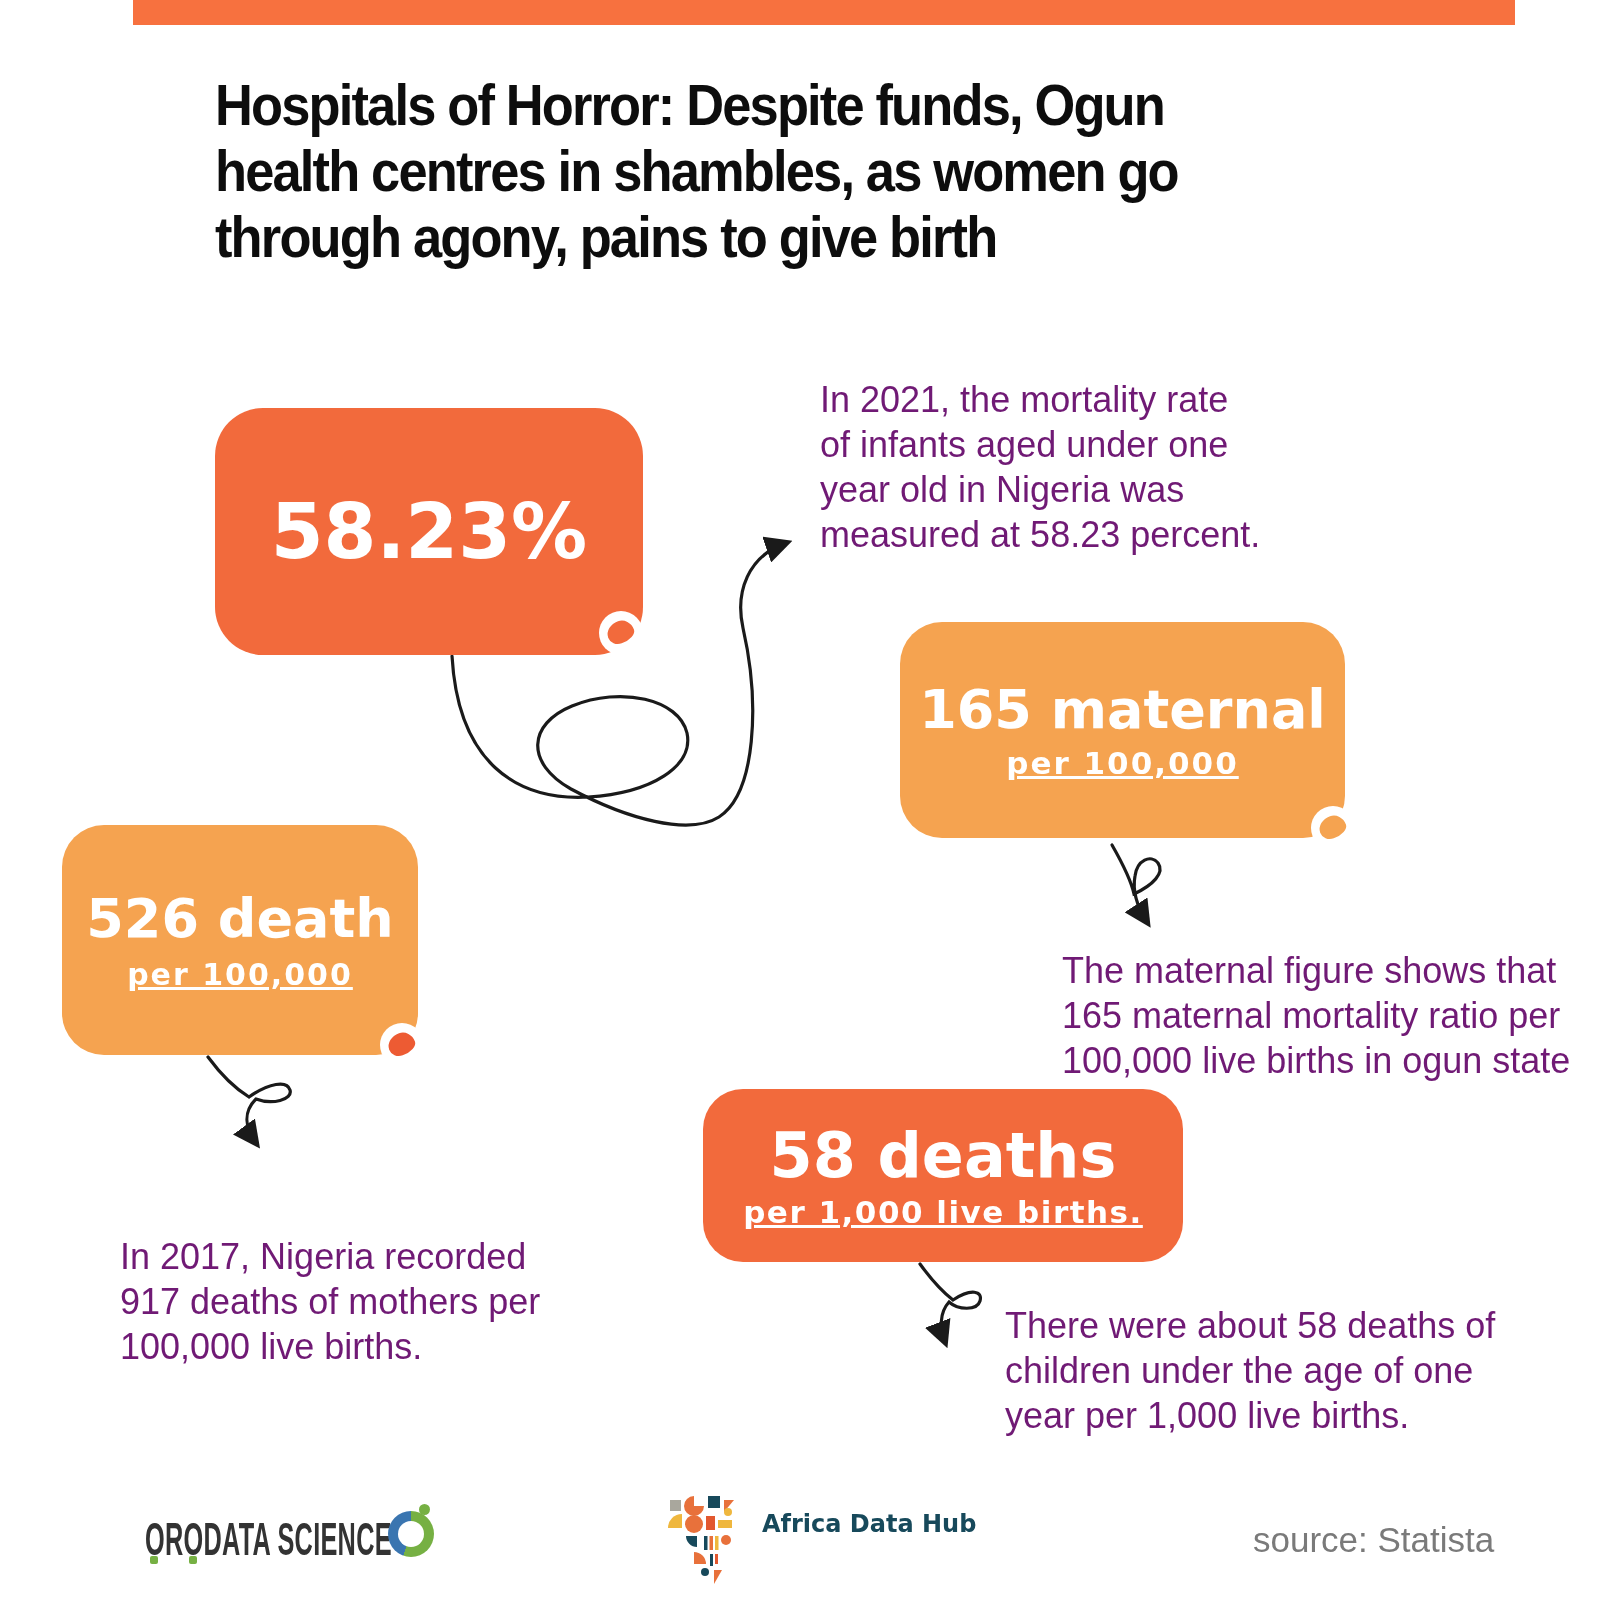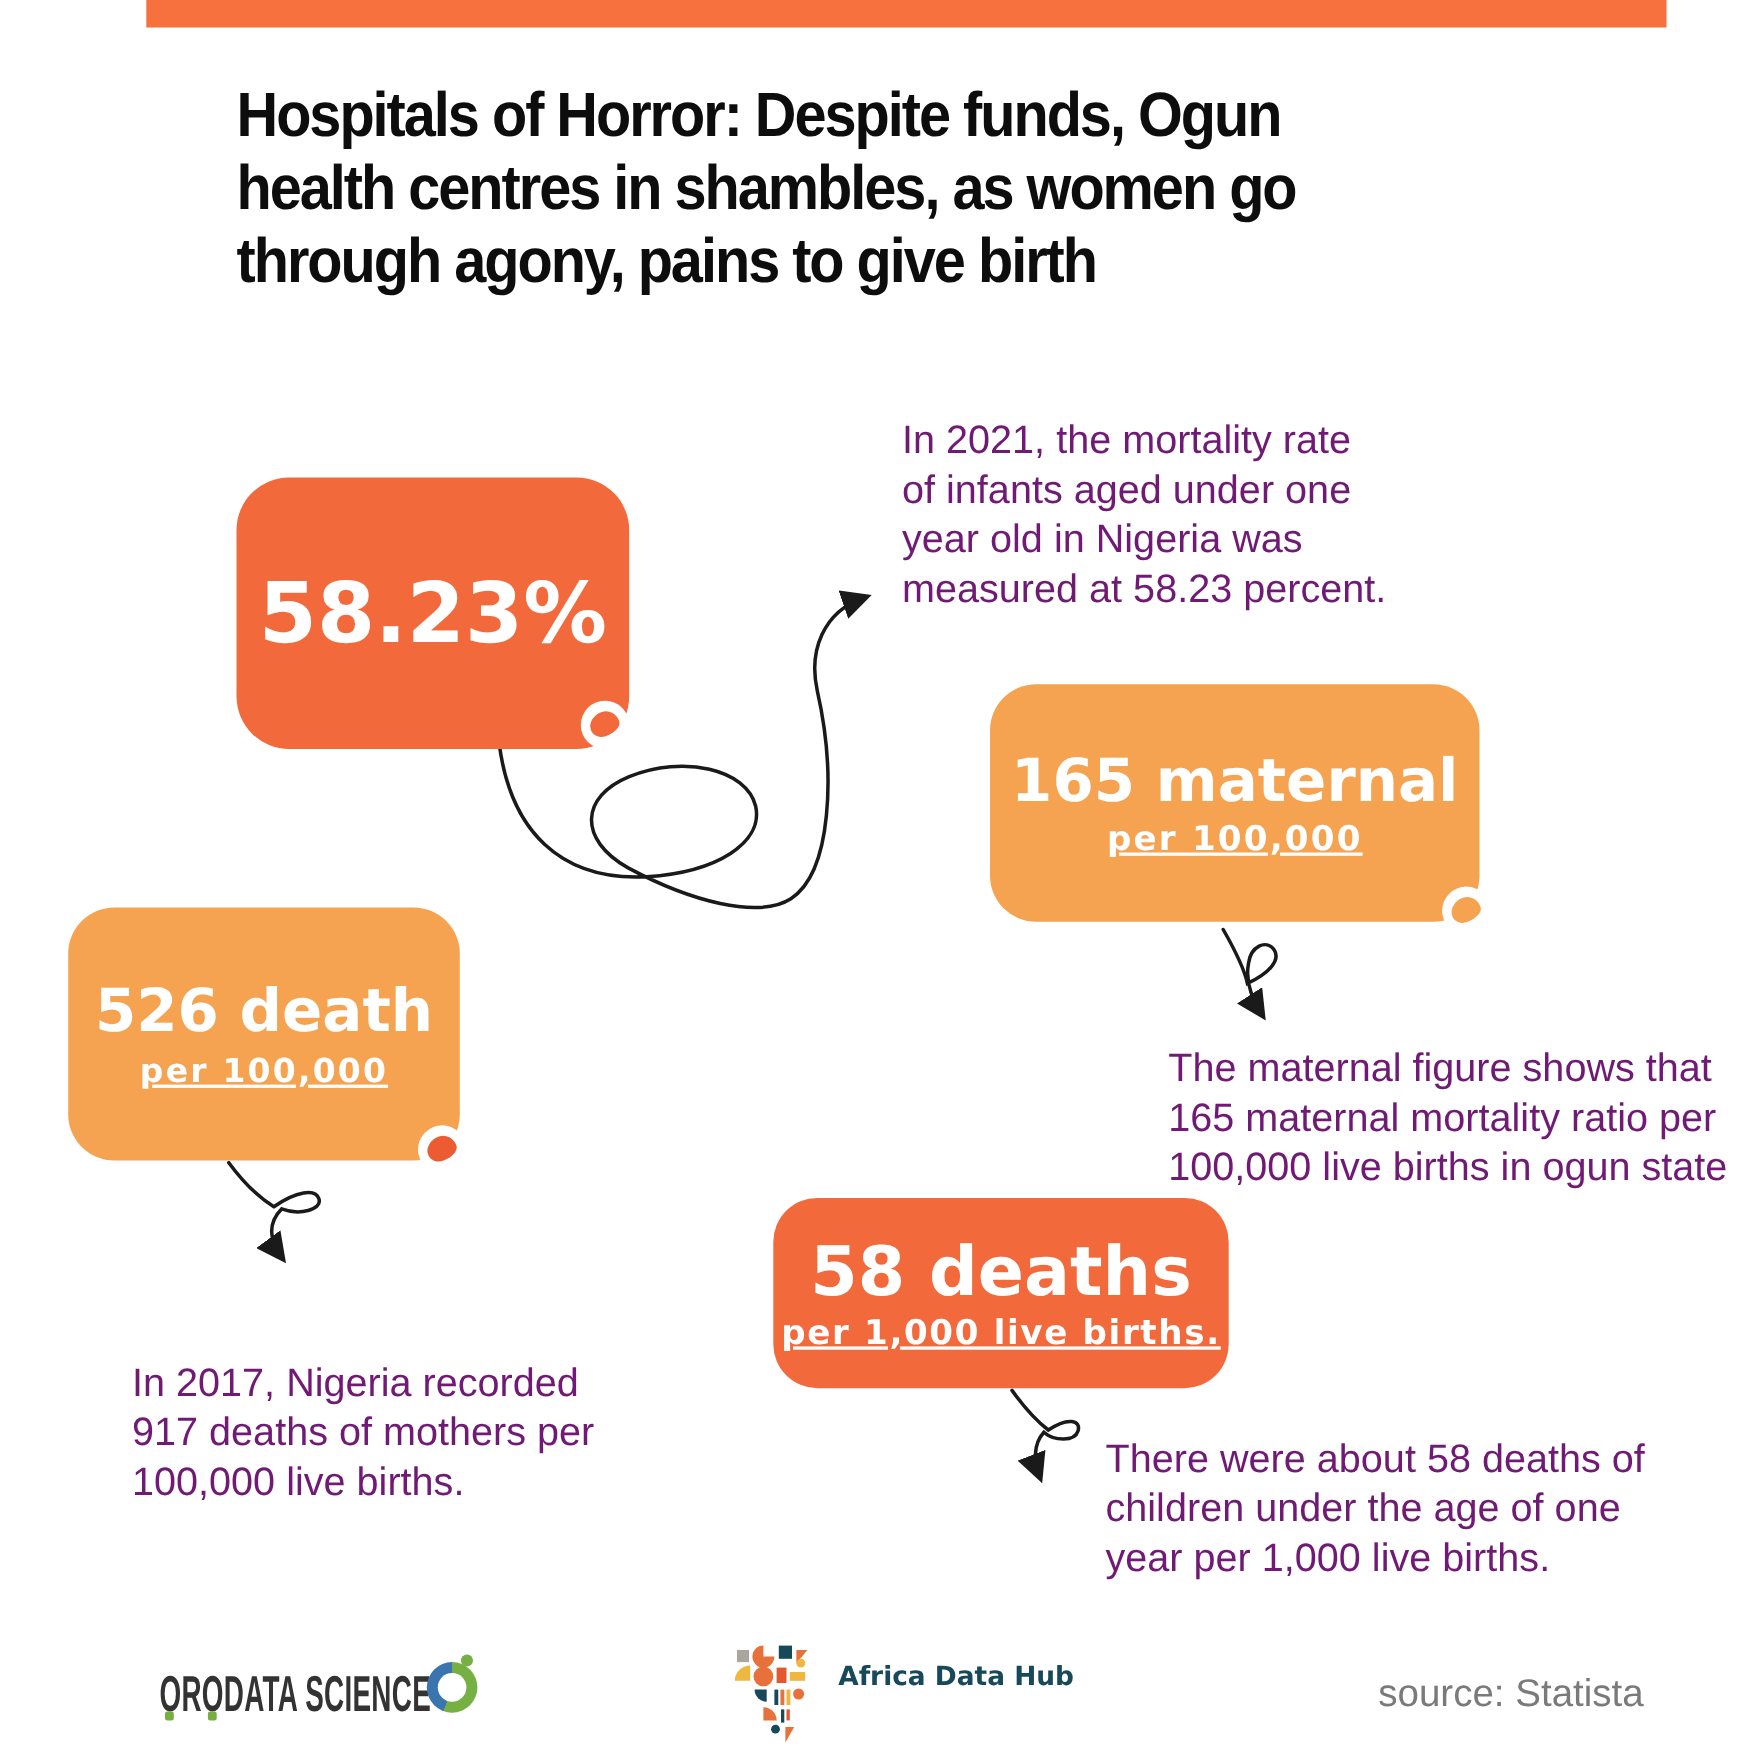--- a/index.html
+++ b/index.html
@@ -13,29 +13,29 @@
          font-size:57px;line-height:66px;letter-spacing:-2px;white-space:pre-line;
          transform:scaleX(0.92);transform-origin:left top;}
 
   .arrows{position:absolute;left:0;top:0;z-index:1;}
 
   .card{position:absolute;z-index:2;color:#ffffff;display:flex;flex-direction:column;
         align-items:center;justify-content:center;text-align:center;
         font-family:"DejaVu Sans",sans-serif;font-weight:700;}
   .card .value{line-height:1.1;}
   .card .sub{line-height:1.1;text-decoration:underline;}
-  .card-1{left:215px;top:408px;width:357px;height:247px;border-radius:48px;background:#F26A3C;margin-top:26px;}
+  .card-1{left:215px;top:408px;width:428px;height:247px;border-radius:48px;background:#F26A3C;}
   .card-1 .value{font-size:76px;}
   .card-2{left:900px;top:622px;width:445px;height:216px;border-radius:42px;background:#F5A350;}
   .card-2 .value{font-size:54px;}
   .card-2 .sub{font-size:31px;letter-spacing:2px;margin-top:7px;}
   .card-3{left:62px;top:825px;width:356px;height:230px;border-radius:42px;background:#F5A350;}
   .card-3 .value{font-size:54px;}
   .card-3 .sub{font-size:30px;letter-spacing:2px;margin-top:9px;}
-  .card-4{left:703px;top:1089px;width:414px;height:173px;border-radius:40px;background:#F26A3C;}
+  .card-4{left:703px;top:1089px;width:480px;height:173px;border-radius:40px;background:#F26A3C;}
   .card-4 .value{font-size:62px;}
   .card-4 .sub{font-size:31px;letter-spacing:1.5px;margin-top:5px;}
 
   .deco{position:absolute;width:44px;height:44px;background:#ffffff;border-radius:50%;}
   .deco::after{content:"";position:absolute;left:8px;top:10px;width:27px;height:22px;
                background:var(--deco-fill);transform:rotate(-20deg);
                border-radius:55% 45% 60% 40% / 55% 60% 40% 45%;}
   .card-1 .deco{right:0px;bottom:0px;--deco-fill:#F26A3C;}
   .card-2 .deco{right:-10px;bottom:-12px;--deco-fill:#F5A350;}
   .card-3 .deco{right:-6px;bottom:-12px;--deco-fill:#ED5B33;}

